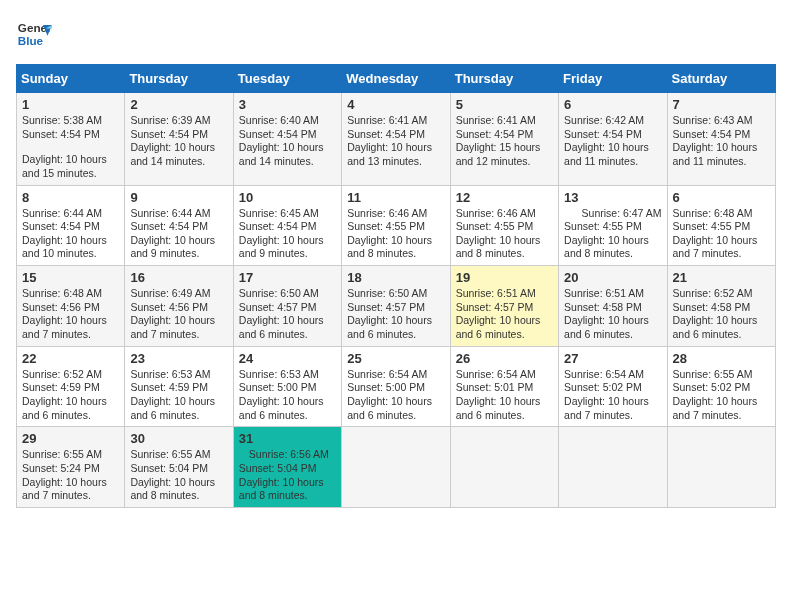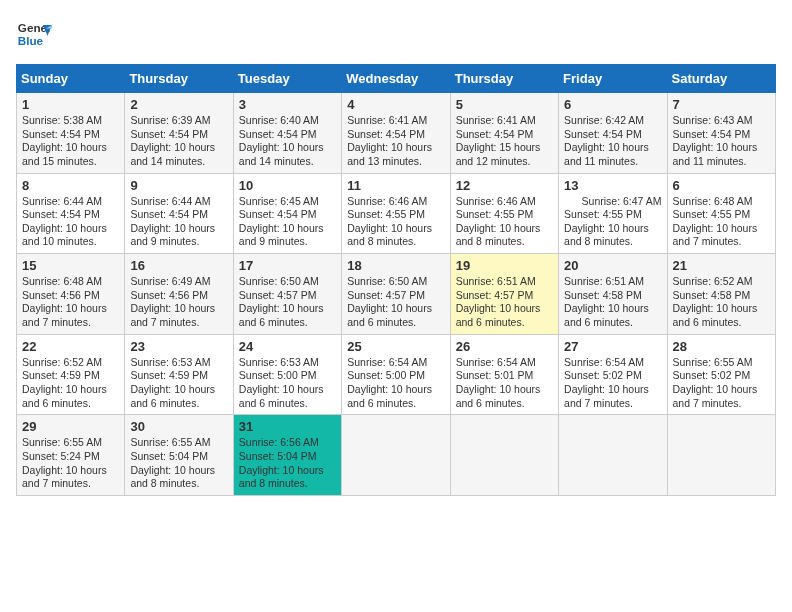--- a/index.html
+++ b/index.html
@@ -100,21 +100,21 @@
         <th>Friday</th>
         <th>Saturday</th>
       </tr>
   </thead>
   <tbody id="calendar-body">
   <tr>
         <td style="background: rgb(245, 245, 245);">
           <span class="day-num">1</span>
           <span style="display: block; line-height: 1.3;">Sunrise: 5:38 AM</span>
           <span style="display: block; line-height: 1.3;">Sunset: 4:54 PM</span>
-          <span style="display: block; line-height: 1.3;">Daylight: 10 hours and 15 minutes.</span>
+          <span style="display: block; line-height: 1.3; margin-top: 12px;">Daylight: 10 hours and 15 minutes.</span>
         </td>
         <td style="background: rgb(245, 245, 245);">
           <span class="day-num">2</span>
           <span style="display: block; line-height: 1.3;">Sunrise: 6:39 AM</span>
           <span style="display: block; line-height: 1.3;">Sunset: 4:54 PM</span>
           <span style="display: block; line-height: 1.3;">Daylight: 10 hours and 14 minutes.</span>
         </td>
         <td style="background: rgb(245, 245, 245);">
           <span class="day-num">3</span>
           <span style="display: block; line-height: 1.3;">Sunrise: 6:40 AM</span>
@@ -286,21 +286,21 @@
           <span style="display: block; line-height: 1.3;">Daylight: 10 hours and 7 minutes.</span>
         </td>
         <td style="background: rgb(245, 245, 245);">
           <span class="day-num">30</span>
           <span style="display: block; line-height: 1.3;">Sunrise: 6:55 AM</span>
           <span style="display: block; line-height: 1.3;">Sunset: 5:04 PM</span>
           <span style="display: block; line-height: 1.3;">Daylight: 10 hours and 8 minutes.</span>
         </td>
         <td style="background: #14b8a6;">
           <span class="day-num">31</span>
-          <span style="display: block; line-height: 1.3;">Sunrise: 6:56 AM</span>
+          <span style="display: block; line-height: 1.3; margin-left: 10px;">Sunrise: 6:56 AM</span>
           <span style="display: block; line-height: 1.3;">Sunset: 5:04 PM</span>
           <span style="display: block; line-height: 1.3;">Daylight: 10 hours and 8 minutes.</span>
         </td>
         <td class="empty-cell"></td>
         <td class="empty-cell"></td>
         <td class="empty-cell"></td>
         <td class="empty-cell"></td>
       </tr>
     </tbody>
 </table>

